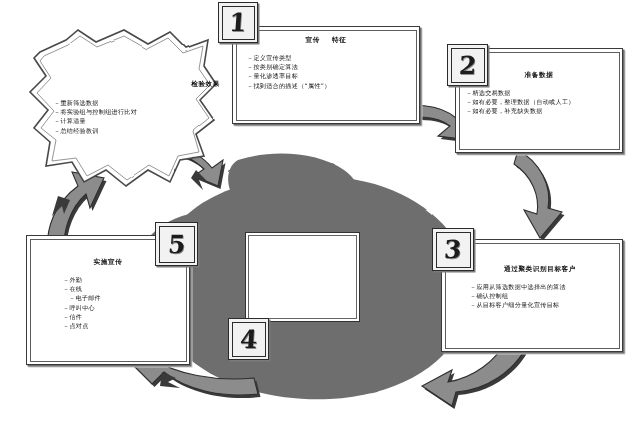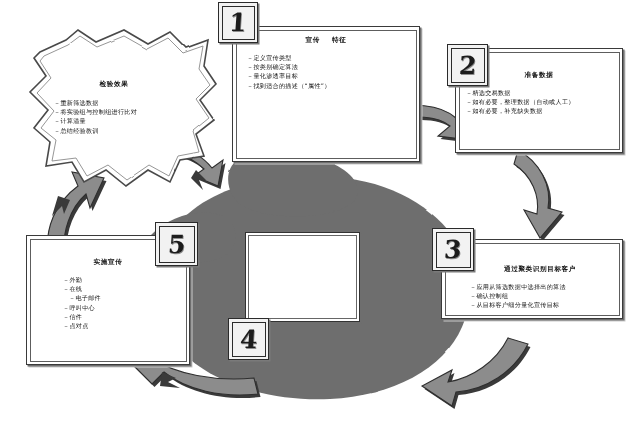--- a/index.html
+++ b/index.html
@@ -46,21 +46,21 @@
     color:#111;
     line-height:9.2px;
     white-space:nowrap;
     letter-spacing:0.3px;
   }
   .blist li.noDash{padding-left:6px;}
 
   
   #burst{position:absolute;left:8px;top:28px;width:212px;height:160px;}
   #burst .btext{position:absolute;left:0;top:0;width:212px;height:160px;}
-  #burst .p-title{margin-top:52px;}
+  #burst .p-title{margin-top:52px;text-align:right;}
   #burst .blist{margin-top:9px;padding-left:46px;}
 
   
   .numbox{
     position:absolute;
     background:#f2f2f2;
     border:1.4px solid #2b2b2b;
     box-sizing:border-box;
     box-shadow:1.5px 1.5px 0 #7a7a7a;
     display:flex;align-items:center;justify-content:center;
@@ -181,21 +181,21 @@
       <div class="p-title">检验效果</div>
       <ul class="blist">
         <li>－重新筛选数据</li>
         <li>－将实验组与控制组进行比对</li>
         <li>－计算溢量</li>
         <li>－总结经验教训</li>
       </ul>
     </div>
   </div>
 
-  <div class="panel" style="left:232px;top:26px;width:188px;height:136px;">
+  <div class="panel" style="left:232px;top:26px;width:188px;height:98px;">
     <div class="inner"></div>
     <div class="p-title">
       <span>宣传</span><span class="sp"></span><span>特征</span>
     </div>
     <ul class="blist">
       <li>－定义宣传类型</li>
       <li>－按类别确定算法</li>
       <li>－量化渗透率目标</li>
       <li>－找到适合的描述（“属性”）</li>
     </ul>
@@ -204,21 +204,21 @@
   <div class="panel" style="left:455px;top:48px;width:168px;height:105px;">
     <div class="inner"></div>
     <div class="p-title" style="margin-top:22px;">准备数据</div>
     <ul class="blist" style="padding-left:10px;">
       <li>－精选交易数据</li>
       <li>－如有必要，整理数据（自动或人工）</li>
       <li>－如有必要，补充缺失数据</li>
     </ul>
   </div>
 
-  <div class="panel" style="left:441px;top:239px;width:182px;height:80px;padding-left:16px;">
+  <div class="panel" style="left:441px;top:239px;width:182px;height:113px;padding-left:16px;">
     <div class="inner"></div>
     <div class="p-title" style="margin-top:25px;">通过聚类识别目标客户</div>
     <ul class="blist" style="padding-left:12px;">
       <li>－应用从筛选数据中选择出的算法</li>
       <li>－确认控制组</li>
       <li>－从目标客户细分量化宣传目标</li>
     </ul>
   </div>
 
 

